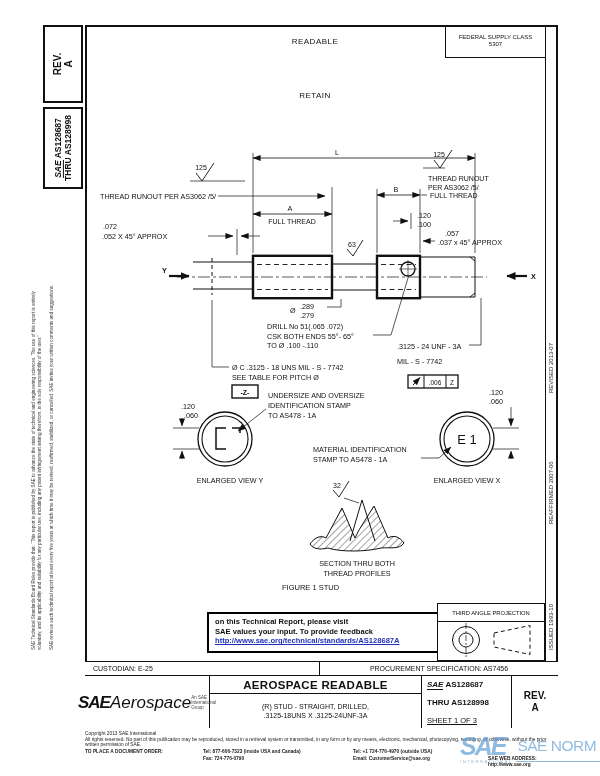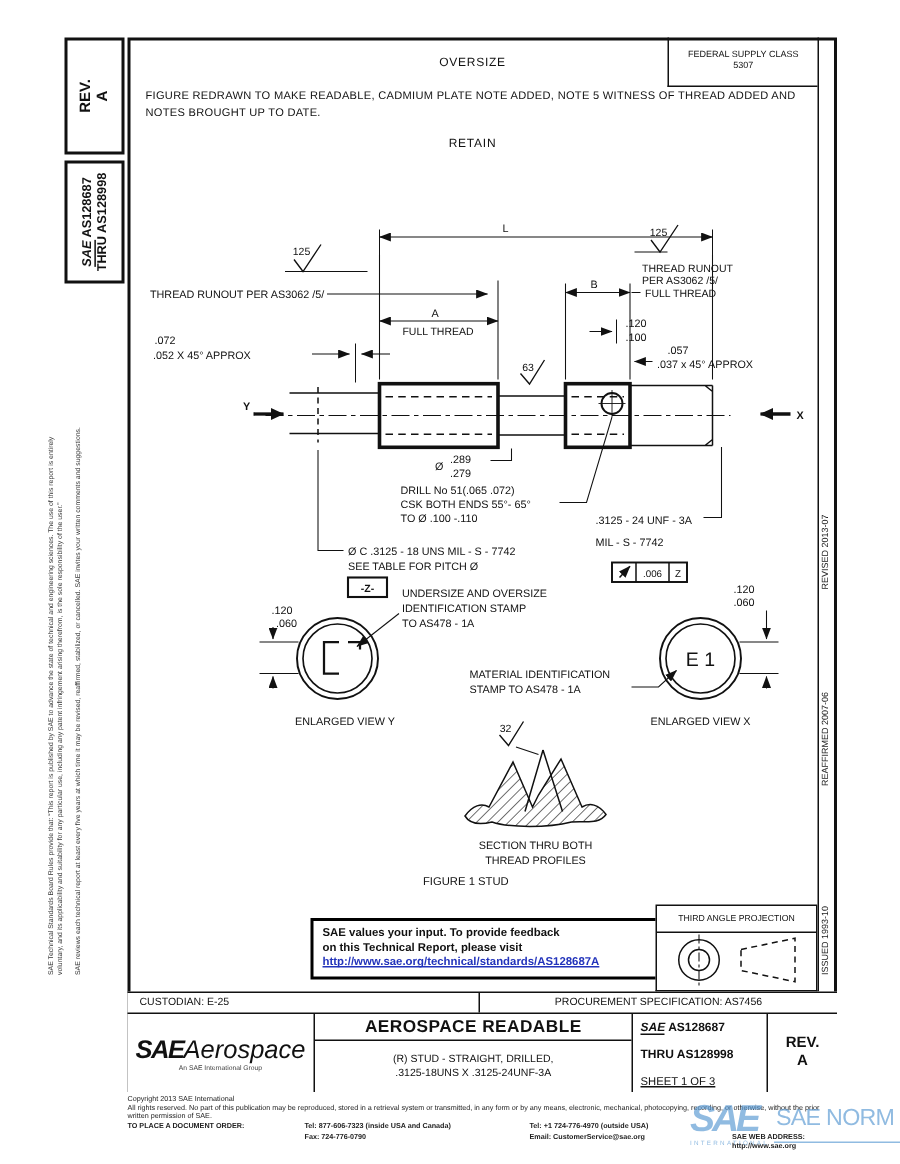--- a/index.html
+++ b/index.html
@@ -47,21 +47,21 @@
   
   .info-row { position:absolute; left:85px; top:661px; width:473px; height:15px;
               border-top:1.5px solid #111; border-bottom:1.5px solid #111;
               display:flex; font-size:7px; background:#fff; }
   .info-row .cell1 { width:235px; border-right:1.5px solid #111; display:flex;
                      align-items:center; padding-left:8px; }
   .info-row .cell2 { flex:1; display:flex; align-items:center; justify-content:center; }
   .title-block { position:absolute; left:85px; top:676px; width:473px; height:52px;
                  display:flex; background:#fff; }
   .tb-cell { border-right:1.5px solid #111; height:100%; }
-  .tb-logo { width:125px; display:flex; flex-direction:column; align-items:center; justify-content:center; }
+  .tb-logo { width:125px; display:flex; flex-direction:row; align-items:center; justify-content:center; }
   .tb-logo .logo-line { font-size:17px; line-height:17px; }
   .tb-logo .logo-sae { font-style:italic; font-weight:900; letter-spacing:-1px; }
   .tb-logo .logo-aero { font-weight:400; font-style:italic; letter-spacing:0; }
   .tb-logo .logo-sub { font-size:4.5px; color:#444; margin-top:1px; }
   .tb-std { width:212px; display:flex; flex-direction:column; }
   .tb-std .std-head { border-bottom:1.5px solid #111; font-weight:bold; font-size:11.5px;
                       text-align:center; padding:3px 0 2px; letter-spacing:.3px; }
   .tb-std .std-title { flex:1; display:flex; flex-direction:column; align-items:center;
                        justify-content:center; font-size:7px; line-height:9px; }
   .tb-doc { width:90px; padding:4px 0 3px 5px; display:flex; flex-direction:column;
@@ -115,22 +115,21 @@
   </div>
 
   <div class="main-frame"></div>
   <div class="strip-line"></div>
 
   <div class="supply-box">
     <div>FEDERAL SUPPLY CLASS</div>
     <div>5307</div>
   </div>
 
-  <div class="center-head" style="top:37px;">OVERSIZE</div>
-  <div class="para" style="left:97px; top:59px; width:437px;">FIGURE REDRAWN TO MAKE READABLE, CADMIUM PLATE NOTE ADDED, NOTE 5 WITNESS OF THREAD ADDED AND NOTES BROUGHT UP TO DATE.</div>
+  <div class="center-head" style="top:37px;">READABLE</div>
   <div class="center-head" style="top:91px;">RETAIN</div>
 
   <div class="strip-item" style="left:548px; top:393px;">REVISED 2013-07</div>
   <div class="strip-item" style="left:548px; top:524px;">REAFFIRMED 2007-06</div>
   <div class="strip-item" style="left:548px; top:650px;">ISSUED 1993-10</div>
 
   <svg class="abs" style="left:85px; top:137px;" width="460" height="468" viewBox="0 0 460 468">
     <defs>
       <marker id="ah" viewBox="0 0 8 6" refX="7.6" refY="3" markerWidth="8" markerHeight="6" orient="auto-start-reverse" markerUnits="userSpaceOnUse">
           <path d="M0,0L8,3L0,6Z" fill="#111"></path>
@@ -257,22 +256,22 @@
     <text x="228" y="315">MATERIAL IDENTIFICATION</text>
     <text x="228" y="325">STAMP TO AS478 - 1A</text>
     <text x="382" y="346" text-anchor="middle">ENLARGED VIEW X</text>
     <text x="252" y="351" text-anchor="middle" class="s7">32</text>
     <text x="272" y="429" text-anchor="middle">SECTION THRU BOTH</text>
     <text x="272" y="439" text-anchor="middle">THREAD PROFILES</text>
     <text x="197" y="453" style="font-size:7.5px;">FIGURE 1   STUD</text>
   </svg>
 
   <div class="feedback">
+    <div>on this Technical Report, please visit</div>
     <div>SAE values your input. To provide feedback</div>
-    <div>on this Technical Report, please visit</div>
     <a href="#" style="color:#2233bb;">http://www.sae.org/technical/standards/AS128687A</a>
   </div>
 
   <div class="taproj">
     <div class="tap-title">THIRD ANGLE PROJECTION</div>
     <div class="tap-sym">
       <svg width="105" height="36" viewBox="0 0 105 36">
         <g stroke="#111" fill="none">
           <circle cx="28" cy="18" r="7" stroke-width="1"></circle>
           <circle cx="28" cy="18" r="13.5" stroke-width="1"></circle>

